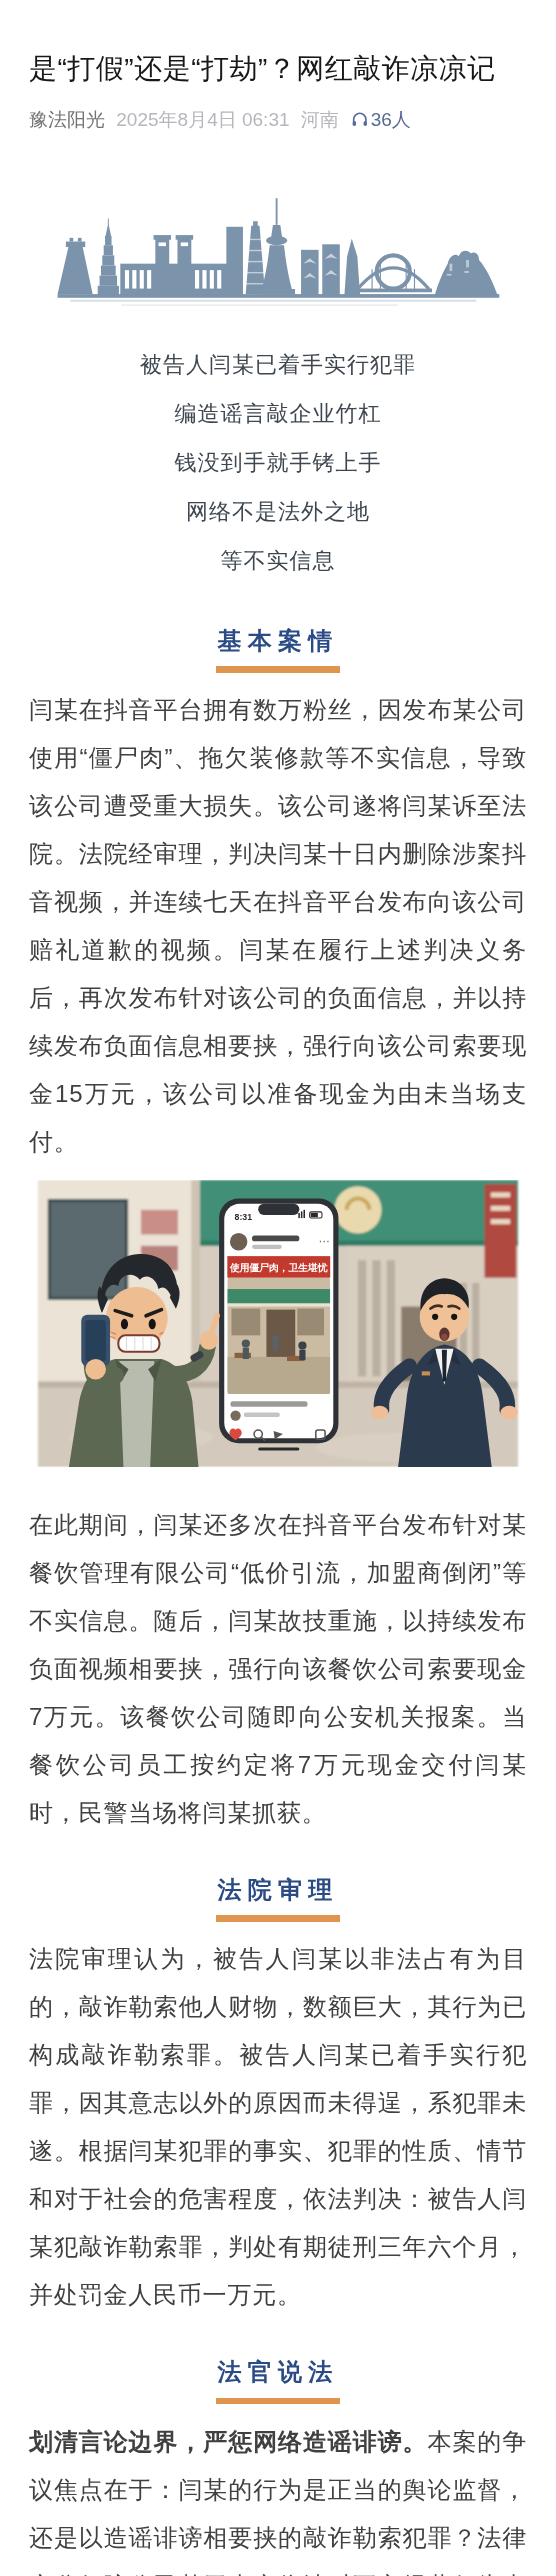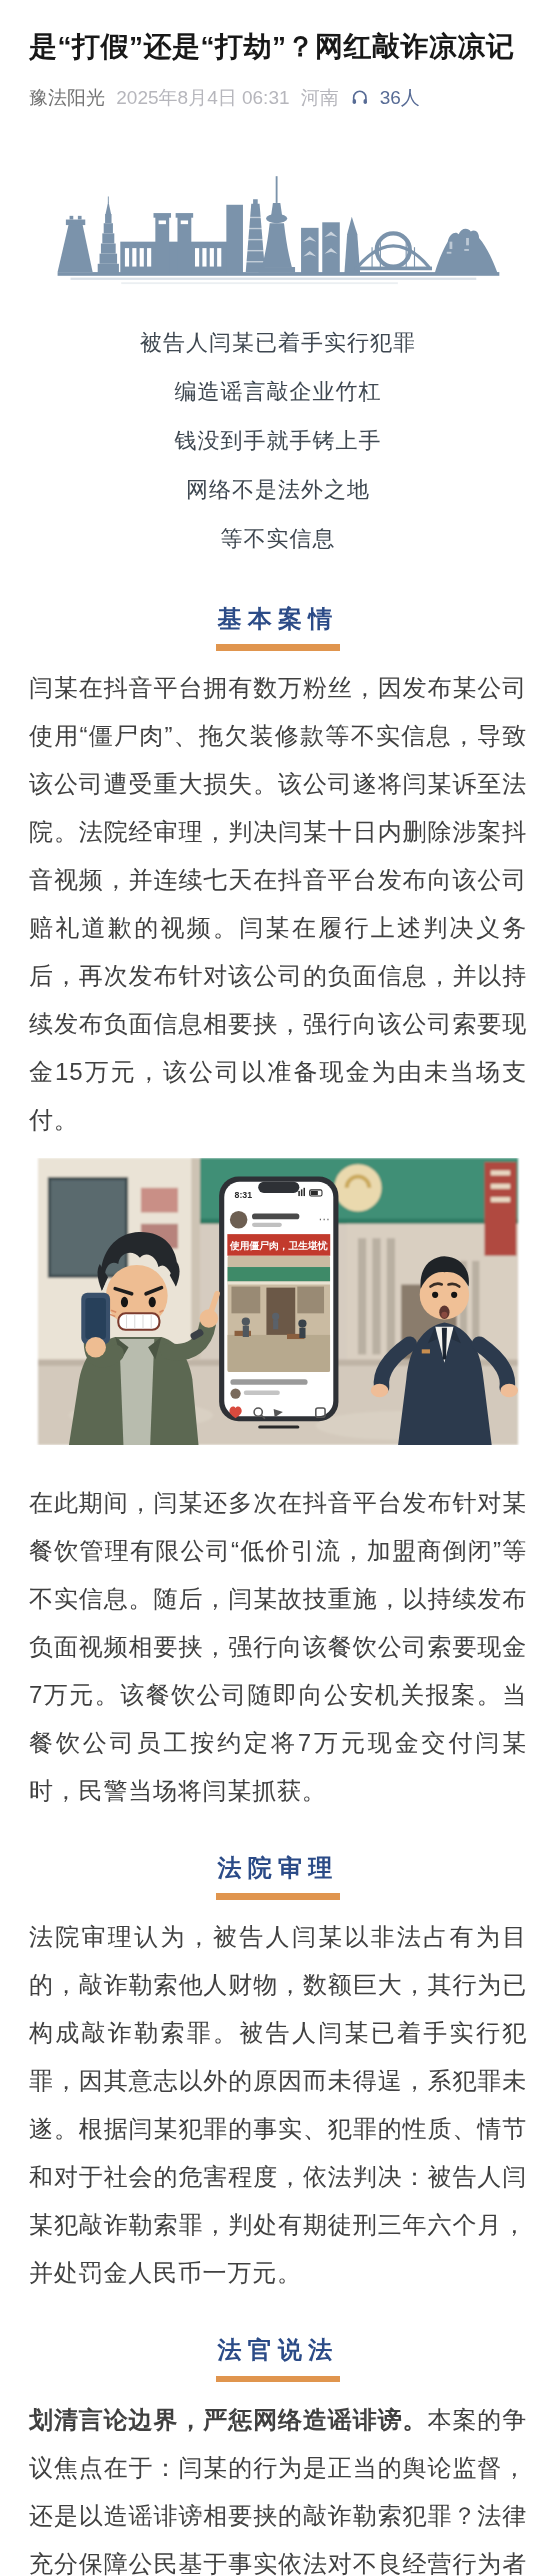--- a/index.html
+++ b/index.html
@@ -5,30 +5,30 @@
   * { margin:0; padding:0; box-sizing:border-box; }
   html,body { background:#ffffff; }
   body {
     width:556px; min-height:3838px; margin:0 auto;
     font-family:"Liberation Sans","DejaVu Sans",sans-serif;
     color:#404040; overflow-x:hidden;
   }
   .content { padding:27px 29px 0 29px; }
 
   h1.title {
-    font-size:28px; line-height:40px; font-weight:700; color:#181818;
-    letter-spacing:0.5px; text-align:left;
+    font-size:28px; line-height:40px; font-weight:400; color:#181818;
+    letter-spacing:0.5px; text-align:left;margin-top:22px;
   }
   .byline {
     margin-top:18.5px; font-size:19px; line-height:24px;
     display:flex; align-items:center; gap:11.3px; white-space:nowrap;
   }
   .byline .account { color:#737373; font-weight:400; cursor:pointer; }
   .byline .dim { color:#b6b6bc; }
-  .listen { display:inline-flex; align-items:center; gap:10px; color:#576b95; cursor:pointer; }
+  .listen { display:inline-flex; align-items:center; gap:1px; color:#576b95; cursor:pointer; }
   .listen svg { display:block; }
 
   .skyline { margin-top:49px; width:100%; height:138px; }
   .skyline svg { width:100%; height:100%; display:block; }
 
   .intro { margin-top:21.6px; text-align:center; }
   .intro p {
     font-size:22px; line-height:49px; color:#3e4750; font-weight:500;
     letter-spacing:1px;
   }

